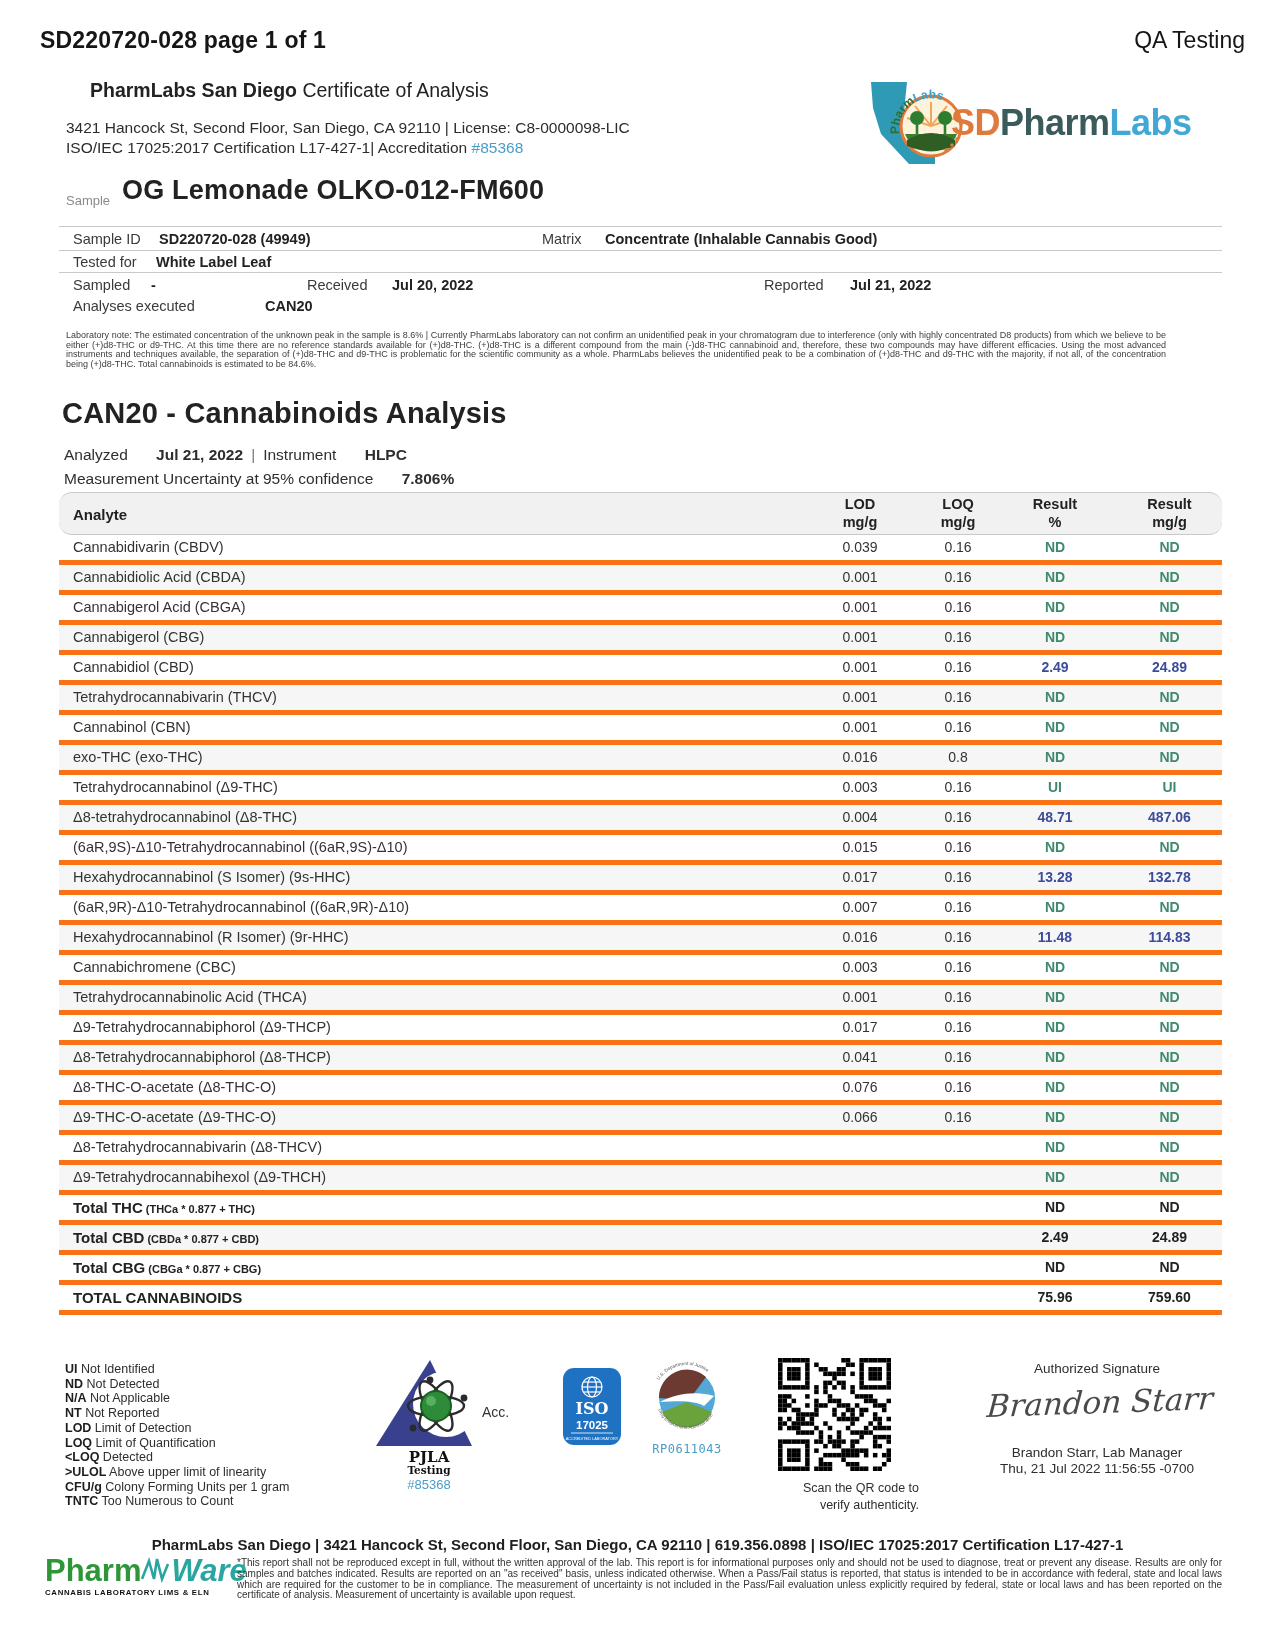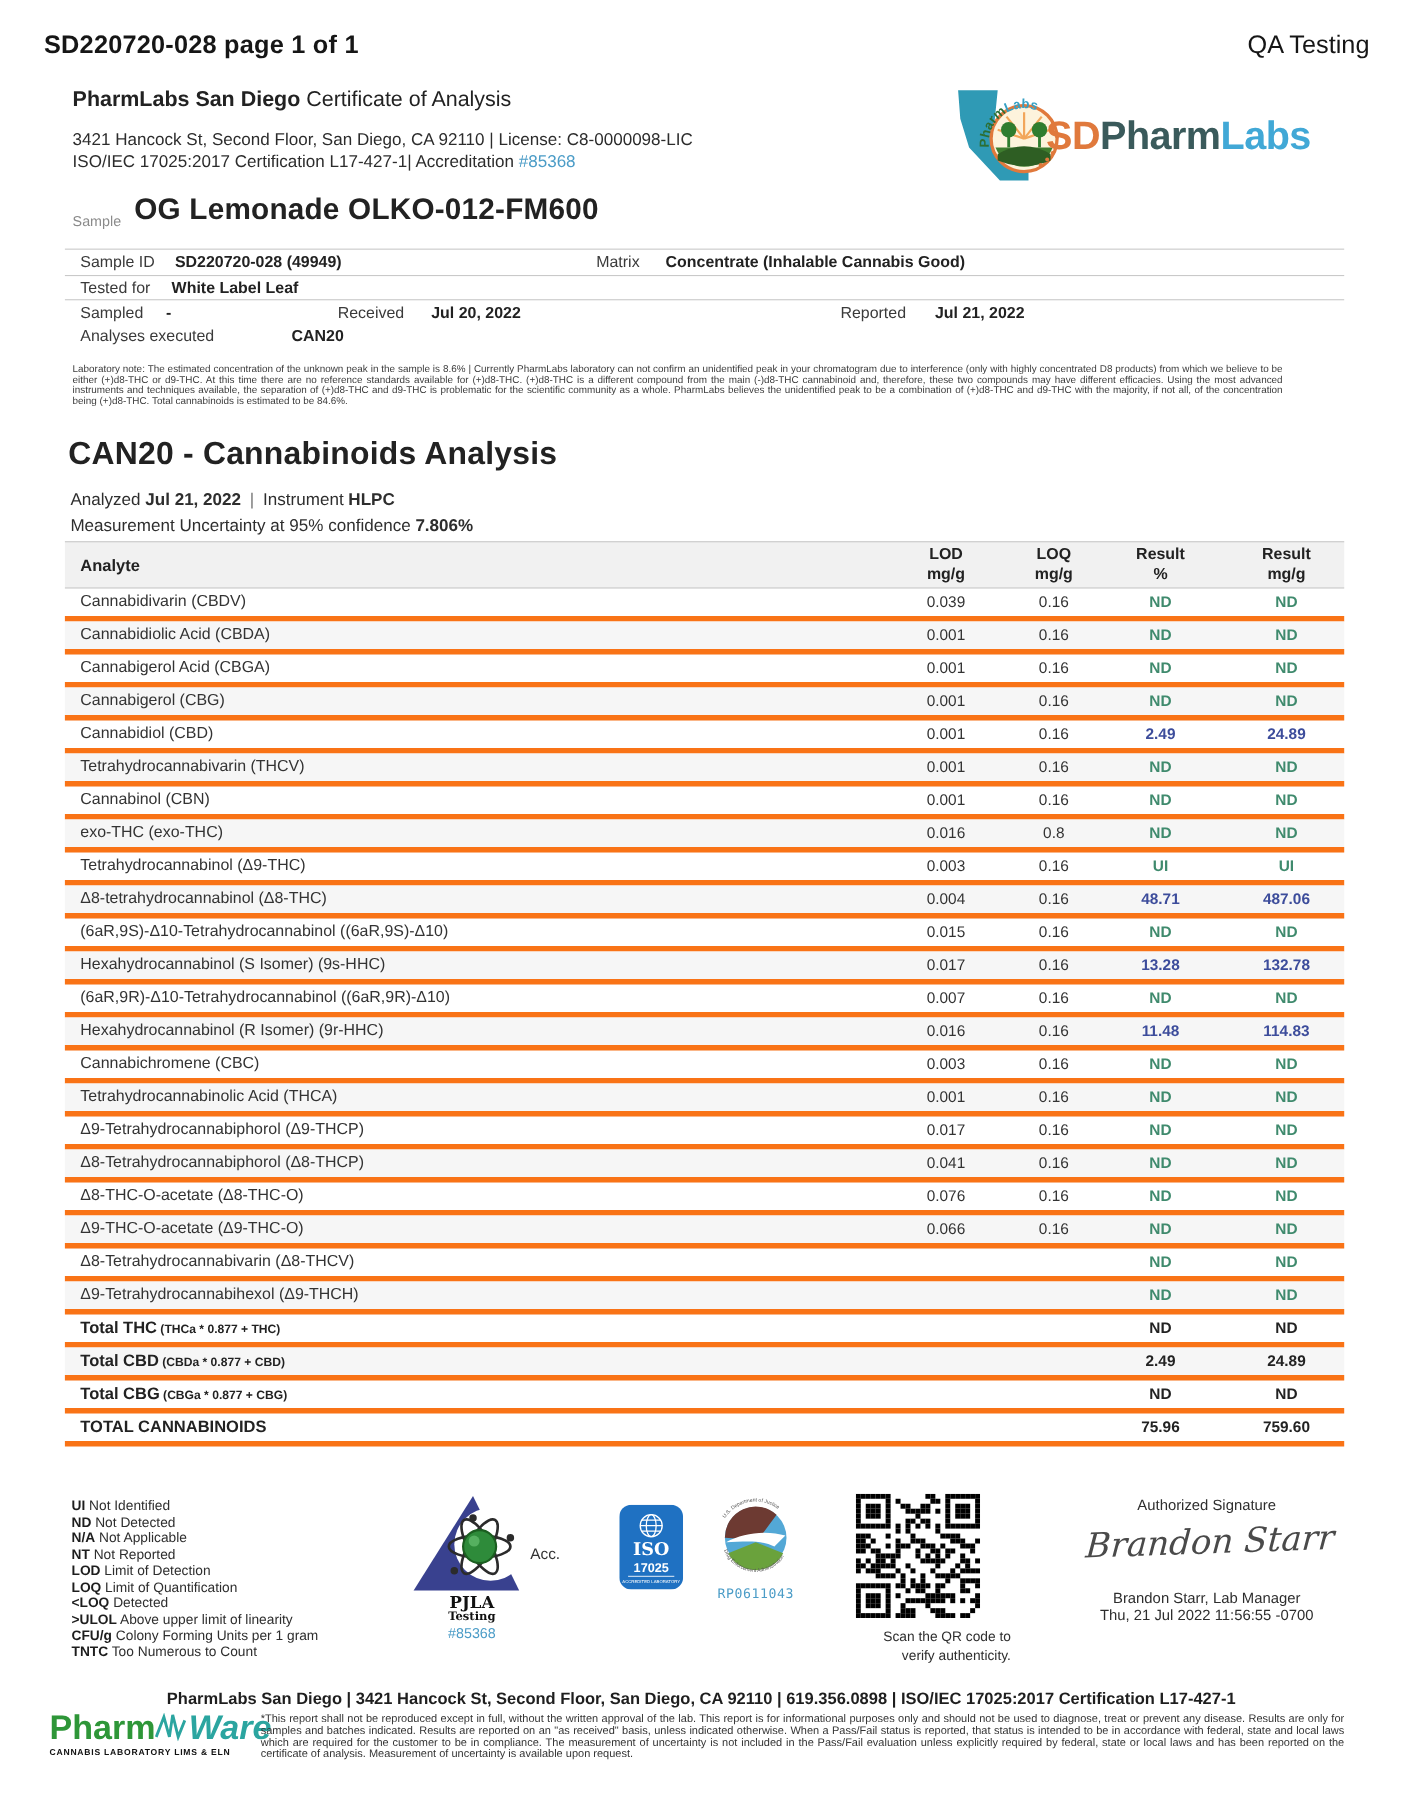--- a/index.html
+++ b/index.html
@@ -1,19 +1,19 @@
 <!DOCTYPE html>
 <html><head>
 <meta charset="utf-8">
 <style>
   html,body{margin:0;padding:0;background:#ffffff;}
   .page{position:relative;width:1275px;height:1650px;background:#fff;overflow:hidden;
         font-family:"Liberation Sans",sans-serif;color:#2b2b2b;}
   .abs{position:absolute;}
-  .b{font-weight:700;}
+  .b{font-weight:700;margin-left:24px;}
   
   .doc-ref{font-size:23px;font-weight:600;color:#161616;letter-spacing:.2px;}
   .qa{font-size:23px;font-weight:500;color:#161616;}
   
   .lab-title{font-size:19.5px;color:#222;}
   .addr{font-size:15.5px;color:#2c2c2c;}
   .acc-num{color:#4b9cc7;}
   
   .logo-text{font-size:36px;font-weight:700;letter-spacing:-.5px;white-space:nowrap;}
   .lt-sd{color:#e0793c;}
@@ -29,21 +29,21 @@
   .ival{font-weight:700;color:#222;}
   
   .note{font-size:9px;line-height:9.6px;color:#3c3c3c;text-align:justify;}
   
   .h2{font-size:29px;font-weight:600;color:#222;letter-spacing:.2px;}
   .meta{font-size:15.5px;color:#2e2e2e;}
   .meta .sep{color:#777;padding:0 8px;}
   
   .cbt{width:1163px;}
   .cbt-head{position:relative;height:41px;background:#f1f1f1;
-            border-top:1px solid #c9c9c9;border-bottom:1px solid #c9c9c9;}
+            border-top:1px solid #c9c9c9;border-bottom:1px solid #c9c9c9;border-radius:13px;}
   .hname{position:absolute;left:14px;top:13px;font-size:15px;font-weight:700;color:#222;}
   .hcol{position:absolute;top:3px;font-size:14.5px;font-weight:700;color:#222;
         text-align:center;line-height:17.5px;white-space:pre-line;}
   .trow{position:relative;height:25px;border-bottom:5px solid #f97316;}
   .stripe{background:#f6f6f6;}
   .tname{position:absolute;left:14px;top:0;line-height:25px;font-size:14.5px;color:#333;white-space:nowrap;}
   .tbold{font-weight:700;color:#222;font-size:15px;}
   .tformula{font-size:11px;font-weight:700;color:#222;}
   .tval{position:absolute;top:0;line-height:25px;font-size:14px;text-align:center;}
   .col-lod{left:741px;width:120px;}

